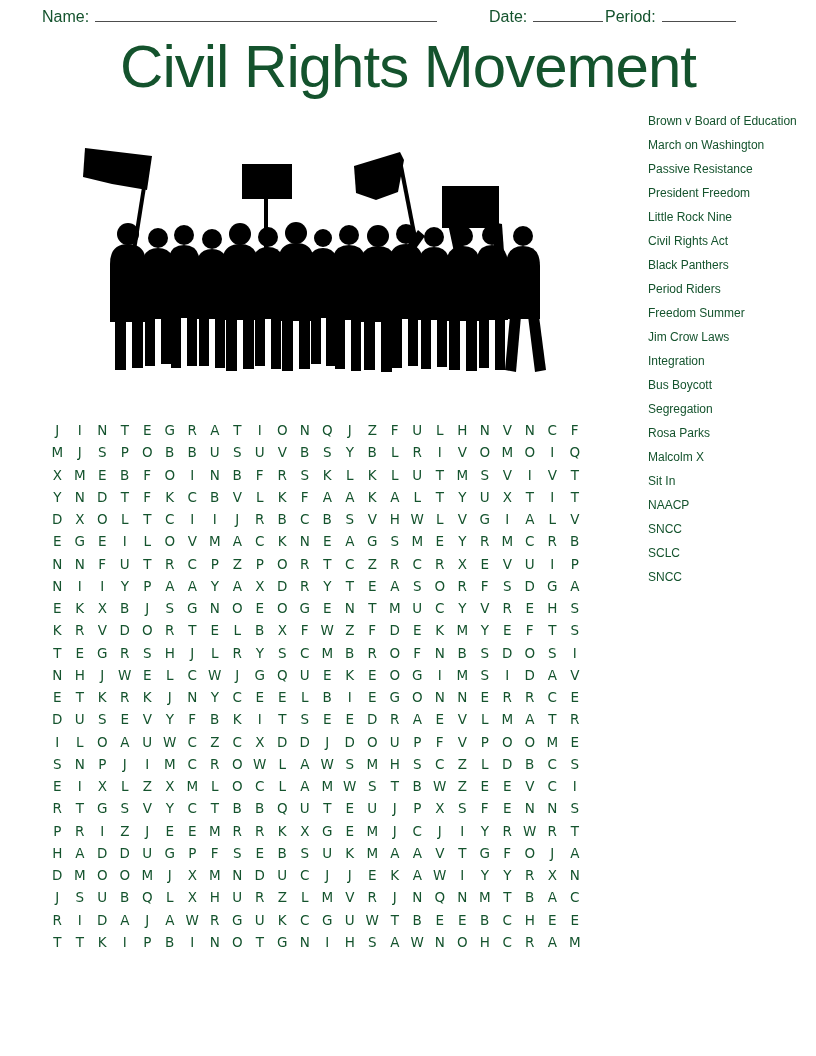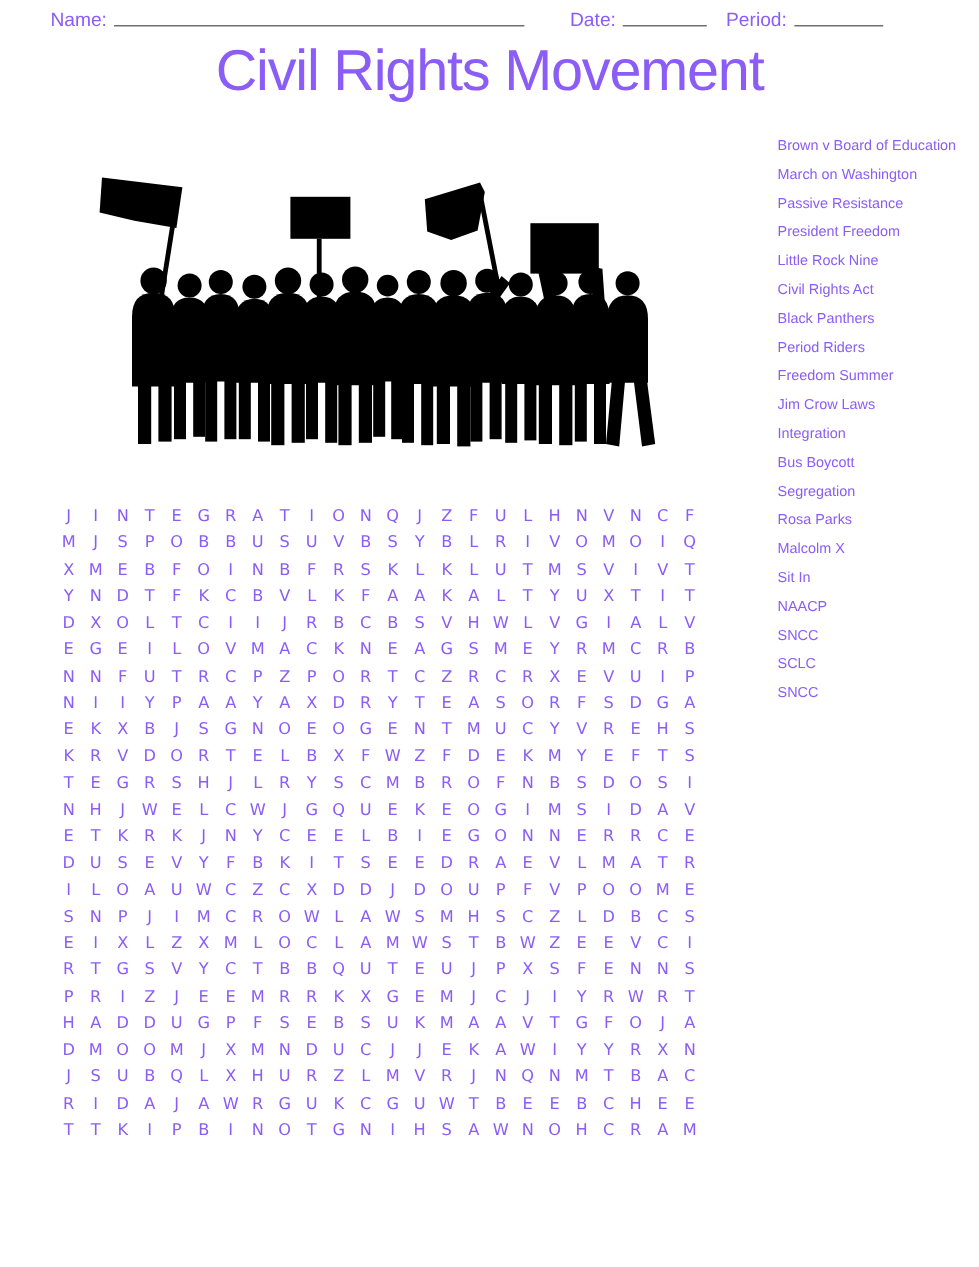--- a/index.html
+++ b/index.html
@@ -1,34 +1,34 @@
 <!DOCTYPE html>
 <html><head>
 <meta charset="utf-8">
 <style>
   html, body { margin:0; padding:0; background:#fff; }
   .page {
     position:relative; width:816px; height:1056px; background:#ffffff;
-    font-family:"Liberation Sans", sans-serif; color:#8b5cf6; overflow:hidden;border-radius:17px;
+    font-family:"Liberation Sans", sans-serif; color:#14532d; overflow:hidden;border-radius:17px;
   }
   
   .hdr { position:absolute; top:6px; left:0; width:816px; height:28px; font-size:16px; }
   .hdr-group { position:absolute; top:0; white-space:nowrap; }
   .hdr-label { display:inline-block; vertical-align:baseline; }
   .blank { display:inline-block; border-bottom:1.6px solid #4d4d4d; height:15px; vertical-align:baseline; margin-left:6px; }
   .blank-name { width:342px; }
   .blank-date { width:70px; }
   .blank-period { width:74px; }
   .g-name { left:42px; }
-  .g-date { left:475px; }
+  .g-date { left:489px; }
   .g-period { left:605px; }
   
   .title {
     position:absolute; top:32px; left:0; width:816px; margin:0;
-    text-align:center; font-size:48px; font-weight:500; letter-spacing:-1px;
+    text-align:center; font-size:60px; font-weight:500; letter-spacing:-1px;
   }
   
   .protest-img { position:absolute; left:82px; top:136px; }
   
   .word-list { position:absolute; left:604px; top:109px; width:205px;margin-left:44px; }
   .word-item { height:24px; line-height:24px; font-size:12px; white-space:nowrap; }
   
   .letter-grid {
     position:absolute; left:46px; top:419px;
     display:grid; grid-template-columns:repeat(24, 22.5px); grid-auto-rows:22.25px;

